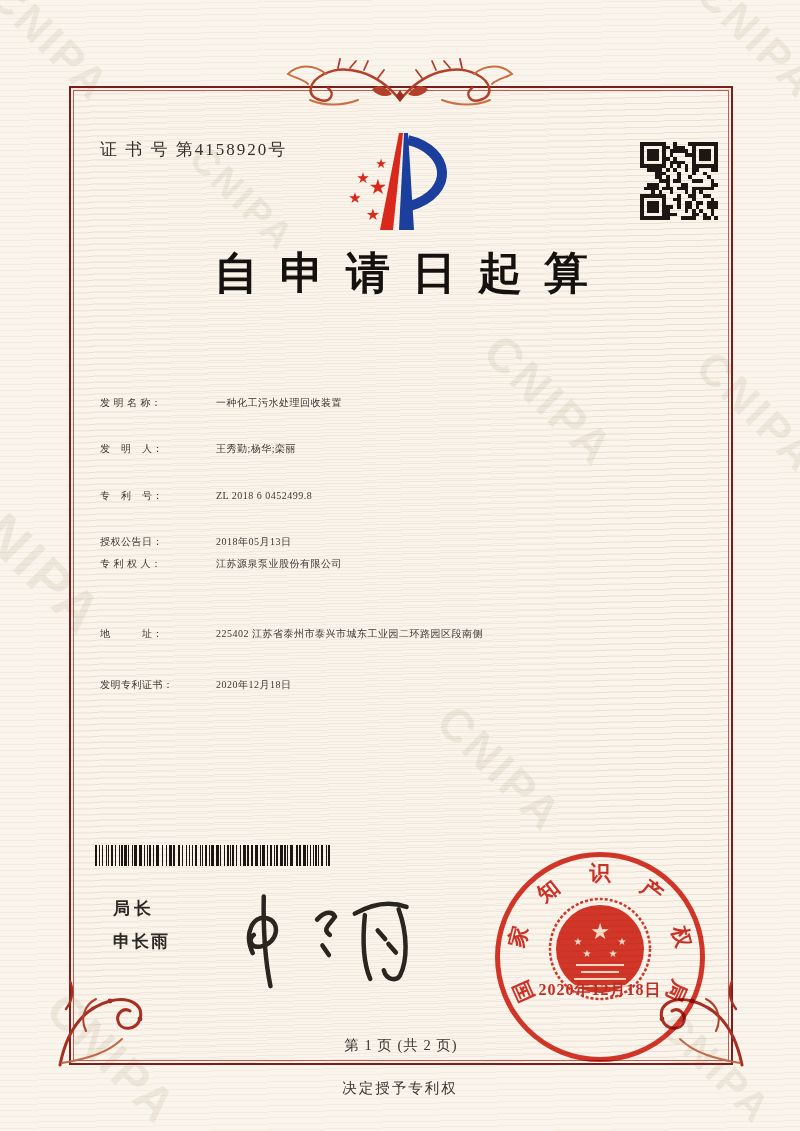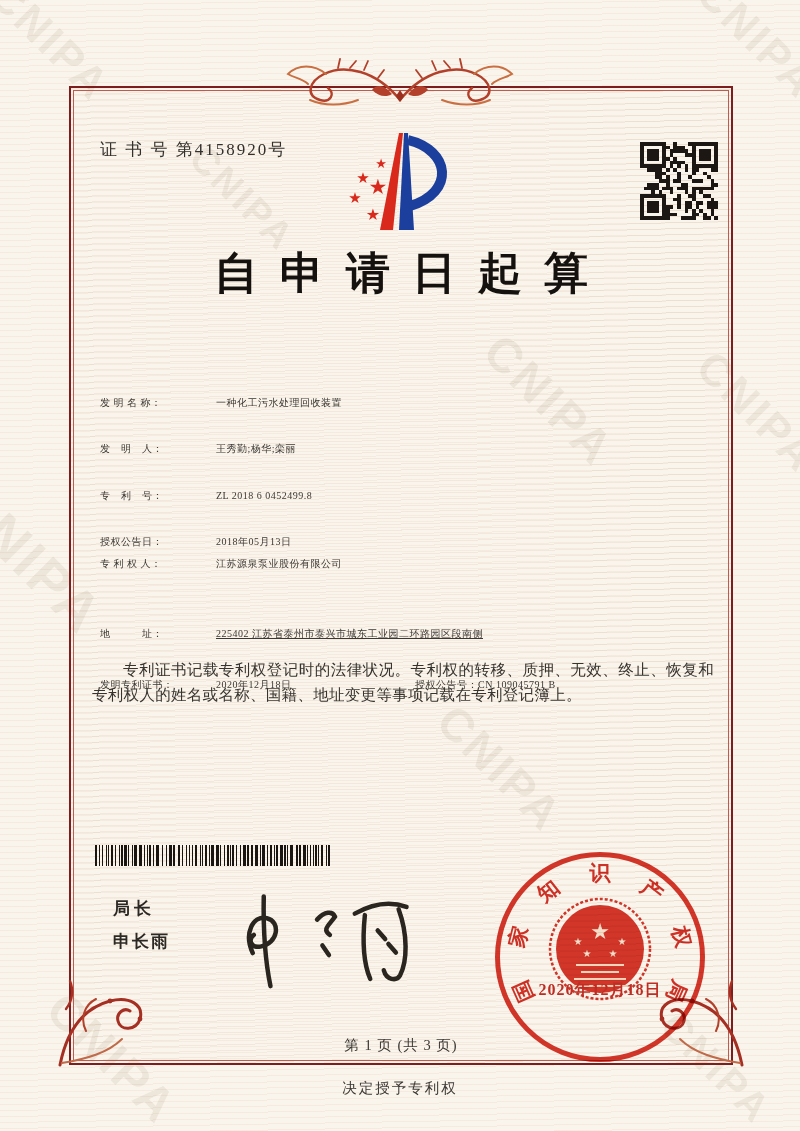--- a/index.html
+++ b/index.html
@@ -20,21 +20,21 @@
   
   .wm{position:absolute;font:700 44px "Liberation Sans","DejaVu Sans",sans-serif;
       color:rgba(146,132,108,0.13);letter-spacing:3px;white-space:nowrap;
       transform:translate(-50%,-50%) rotate(45deg);pointer-events:none;}
   .cert-no{left:100px;top:138px;font-size:17px;letter-spacing:2px;color:#33302c;}
   .title{left:69px;top:244px;width:664px;text-align:center;font-size:44px;font-weight:700;
          letter-spacing:22px;text-indent:22px;color:#14110e;}
   .frow{position:absolute;left:100px;font-size:10px;letter-spacing:0.5px;color:#3b3733;line-height:23px;margin-top:46px;}
   .flabel{display:inline-block;width:116px;vertical-align:top;}
   .fvalue{display:inline-block;vertical-align:top;}
-  .fvalue.wrap{width:448px;text-decoration:underline;}
+  .fvalue.wrap{width:448px;}
   .pair2{position:absolute;left:315px;top:0;white-space:nowrap;}
   .paras{position:absolute;left:92px;top:657px;width:622px;}
   .paras p{margin:0;text-indent:2em;font-size:15.5px;line-height:25.4px;letter-spacing:0.3px;
            text-align:justify;color:#37332e;}
   .barcode{position:absolute;left:95px;top:845px;width:237px;height:21px;display:flex;align-items:stretch;}
   .sig-role{left:113px;top:897px;font-size:17px;font-weight:600;letter-spacing:4px;color:#2c2824;}
   .sig-name{left:113px;top:930px;font-size:17px;font-weight:600;letter-spacing:2px;color:#2c2824;}
   
   .seal{position:absolute;left:495px;top:852px;width:210px;height:210px;
         mix-blend-mode:multiply;opacity:.93;}
@@ -577,27 +577,23 @@
   <span class="flabel">授权公告日：</span><span class="fvalue">2018年05月13日</span>
 </div>
 <div class="frow" style="top:506px">
   <span class="flabel">专 利 权 人：</span><span class="fvalue">江苏源泉泵业股份有限公司</span>
 </div>
 <div class="frow" style="top:576px">
   <span class="flabel">地　　　址：</span><span class="fvalue wrap">225402 江苏省泰州市泰兴市城东工业园二环路园区段南侧</span>
 </div>
 <div class="frow" style="top:627px;width:620px">
   <span class="flabel">发明专利证书：</span><span class="fvalue">2020年12月18日</span>
-  <span class="pair2">
-    <span>授权公告号：</span><span>CN 109045791 B</span>
-  </span>
 </div>
 
 <div class="paras">
-  <p>专利证书记载专利权登记时的法律状况。专利权的转移、质押、无效、终止、恢复和专利权人的姓名或名称、国籍、地址变更等事项记载在专利登记簿上。</p>
 </div>
 
 <div class="barcode">
     <div style="width: 2px; background: rgb(26, 21, 16);"></div>
     <div style="width: 2px; background: transparent;"></div>
     <div style="width: 1px; background: rgb(26, 21, 16);"></div>
     <div style="width: 2px; background: transparent;"></div>
     <div style="width: 1px; background: rgb(26, 21, 16);"></div>
     <div style="width: 3px; background: transparent;"></div>
     <div style="width: 1px; background: rgb(26, 21, 16);"></div>
@@ -766,14 +762,14 @@
       <text x="-13" y="8" font-size="10">★</text>
       <text x="13" y="8" font-size="10">★</text>
     </g>
     <g stroke="#f3ddc8" stroke-width="2" fill="none">
       <path d="M-24,16 h48 M-19,23 h38 M-26,30 h52 M-30,37 h60"></path>
     </g>
   </svg>
   <div class="seal-date">2020年12月18日</div>
 </div>
 
-<div class="abs page-info">第 1 页 (共 3 页)</div>
+<div class="abs page-info">第 1 页 (共 2 页)</div>
 <div class="abs foot-note">决定授予专利权</div>
 
 </body></html>

